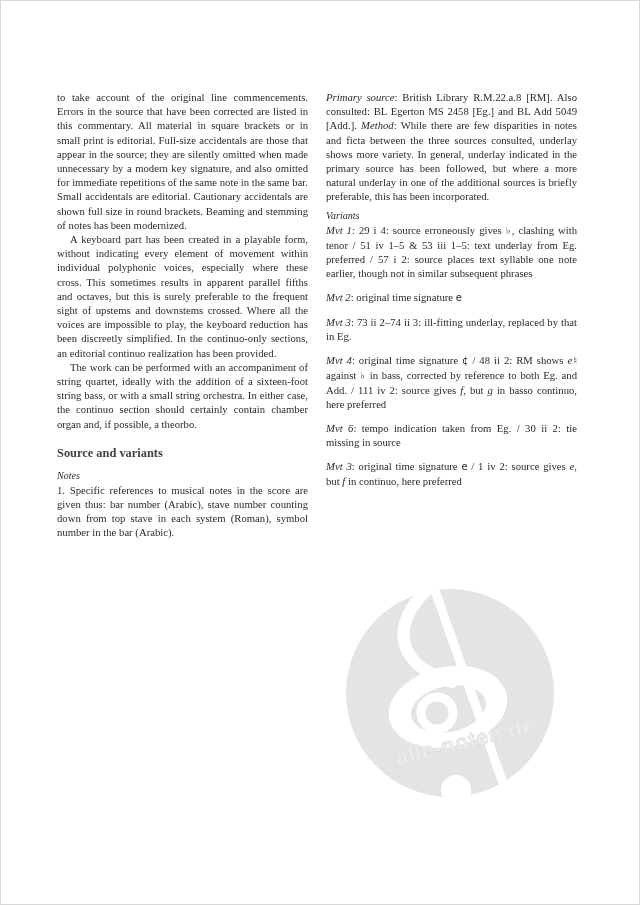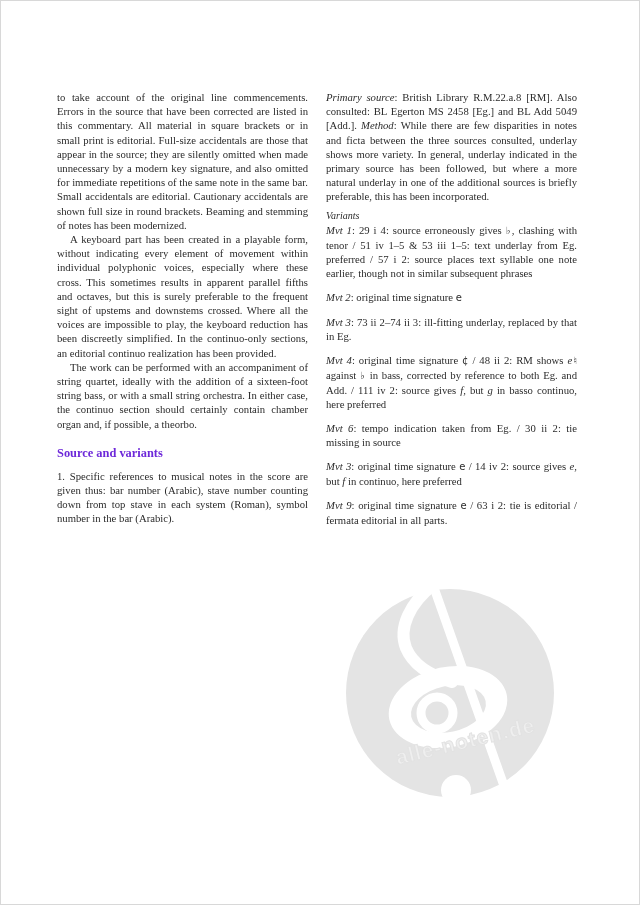--- a/index.html
+++ b/index.html
@@ -19,21 +19,21 @@
   .col{
     width:251px;
     font-size:10.7px;line-height:14.2px;
     text-align:justify;
     hyphens:none;
   }
   .col p{margin:0;}
   .indent{text-indent:13px;}
   h2.section-heading{
     font-size:12.4px;line-height:14px;
-    margin:15px 0 9px 0;font-weight:700;color:#6d28d9;
+    margin:15px 0 9px 0;font-weight:700;color:#404040;
   }
   .label-italic{
     font-style:italic;font-size:10px;line-height:14px;
     margin:0 0 9px 0;
   }
   .note{margin:0 0 13px 0 !important;}
   .intro{margin:0 0 5px 0 !important;}
   .variants-label{margin:5px 0 9px 0;}
   .variant{margin:0 0 9.5px 0 !important;}
   .variant i{font-style:italic;}
@@ -74,31 +74,31 @@
   <div class="wm-text">alle-noten.de</div>
 
   <div class="cols">
 
     <div class="col">
       <p>to take account of the original line commencements. Errors in the source that have been corrected are listed in this commentary. All material in square brackets or in small print is editorial. Full-size accidentals are those that appear in the source; they are silently omitted when made unnecessary by a modern key signature, and also omitted for immediate repetitions of the same note in the same bar. Small accidentals are editorial. Cautionary accidentals are shown full size in round brackets. Beaming and stemming of notes has been modernized.</p>
       <p class="indent">A keyboard part has been created in a playable form, without indicating every element of movement within individual polyphonic voices, especially where these cross. This sometimes results in apparent parallel fifths and octaves, but this is surely preferable to the frequent sight of upstems and downstems crossed. Where all the voices are impossible to play, the keyboard reduction has been discreetly simplified. In the continuo-only sections, an editorial continuo realization has been provided.</p>
       <p class="indent">The work can be performed with an accompaniment of string quartet, ideally with the addition of a sixteen-foot string bass, or with a small string orchestra. In either case, the continuo section should certainly contain chamber organ and, if possible, a theorbo.</p>
 
       <h2 class="section-heading">Source and variants</h2>
+      <p class="label-italic">Notes</p>
       <p class="note">1. Specific references to musical notes in the score are given thus: bar number (Arabic), stave number counting down from top stave in each system (Roman), symbol number in the bar (Arabic).</p>
     </div>
 
     <div class="col">
       <p class="intro"><i>Primary source</i><span>: British Library R.M.22.a.8 [RM]. Also consulted: BL Egerton MS 2458 [Eg.] and BL Add 5049 [Add.]. </span><i>Method</i><span>: While there are few disparities in notes and ficta between the three sources consulted, underlay shows more variety. In general, underlay indicated in the primary source has been followed, but where a more natural underlay in one of the additional sources is briefly preferable, this has been incorporated.</span></p>
 
       <p class="label-italic variants-label">Variants</p>
 
       <p class="variant"><i>Mvt 1</i><span><span>: 29 i 4: source erroneously gives </span><span class="mus">♭</span><span>, clashing with tenor / 51 iv 1–5 &amp; 53 iii 1–5: text underlay from Eg. preferred / 57 i 2: source places text syllable one note earlier, though not in similar subsequent phrases</span></span></p>
       <p class="variant"><i>Mvt 2</i><span><span>: original time signature </span><span class="mus">e</span></span></p>
       <p class="variant"><i>Mvt 3</i><span><span>: 73 ii 2–74 ii 3: ill-fitting underlay, replaced by that in Eg.</span></span></p>
       <p class="variant"><i>Mvt 4</i><span><span>: original time signature </span><span class="mus">¢</span><span> / 48 ii 2: RM shows </span><i>e</i><span class="mus">♮</span><span> against </span><span class="mus">♭</span><span> in bass, corrected by reference to both Eg. and Add. / 111 iv 2: source gives </span><i>f</i><span>, but </span><i>g</i><span> in basso continuo, here preferred</span></span></p>
       <p class="variant"><i>Mvt 6</i><span><span>: tempo indication taken from Eg. / 30 ii 2: tie missing in source</span></span></p>
-      <p class="variant"><i>Mvt 3</i><span><span>: original time signature </span><span class="mus">e</span><span> / 14 iv 2: source gives </span><i>e</i><span>, but </span><i>f</i><span> in continuo, here preferred</span></span></p>
-      <p class="variant"><i>Mvt 9</i><span><span>: original time signature </span><span class="mus">e</span><span> / 63 i 2: tie is editorial / fermata editorial in all parts.</span></span></p>
+      <p class="variant"><i>Mvt 3</i><span><span>: original time signature </span><span class="mus">e</span><span> / 1 iv 2: source gives </span><i>e</i><span>, but </span><i>f</i><span> in continuo, here preferred</span></span></p>
     </div>
 
   </div>
 </div>
 
 </body></html>

